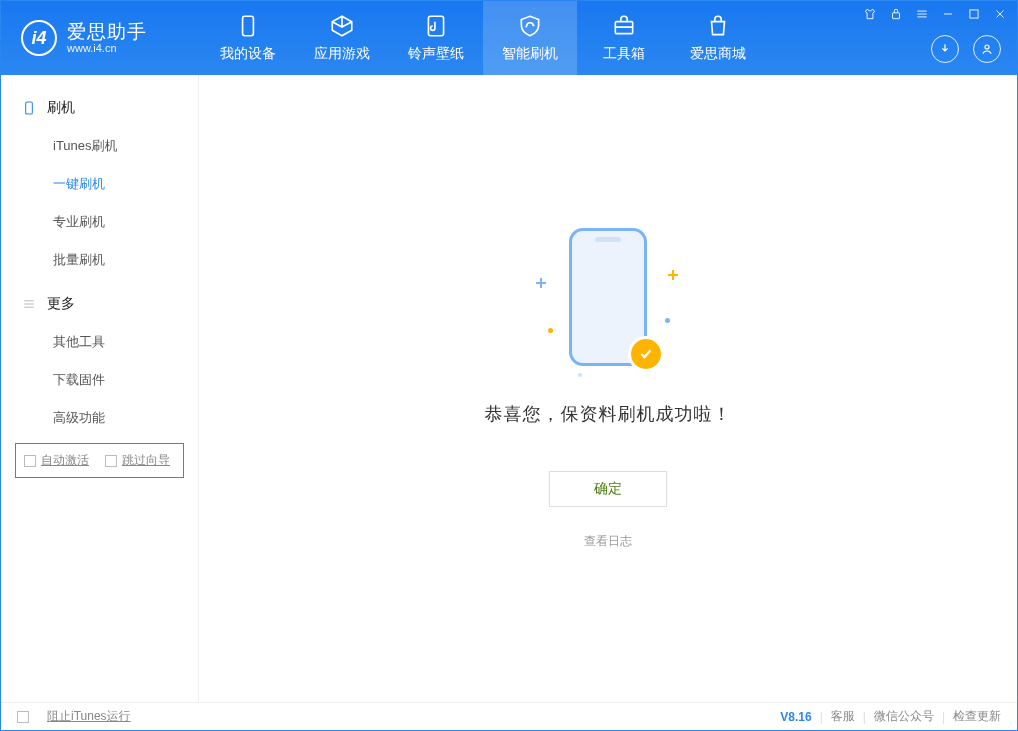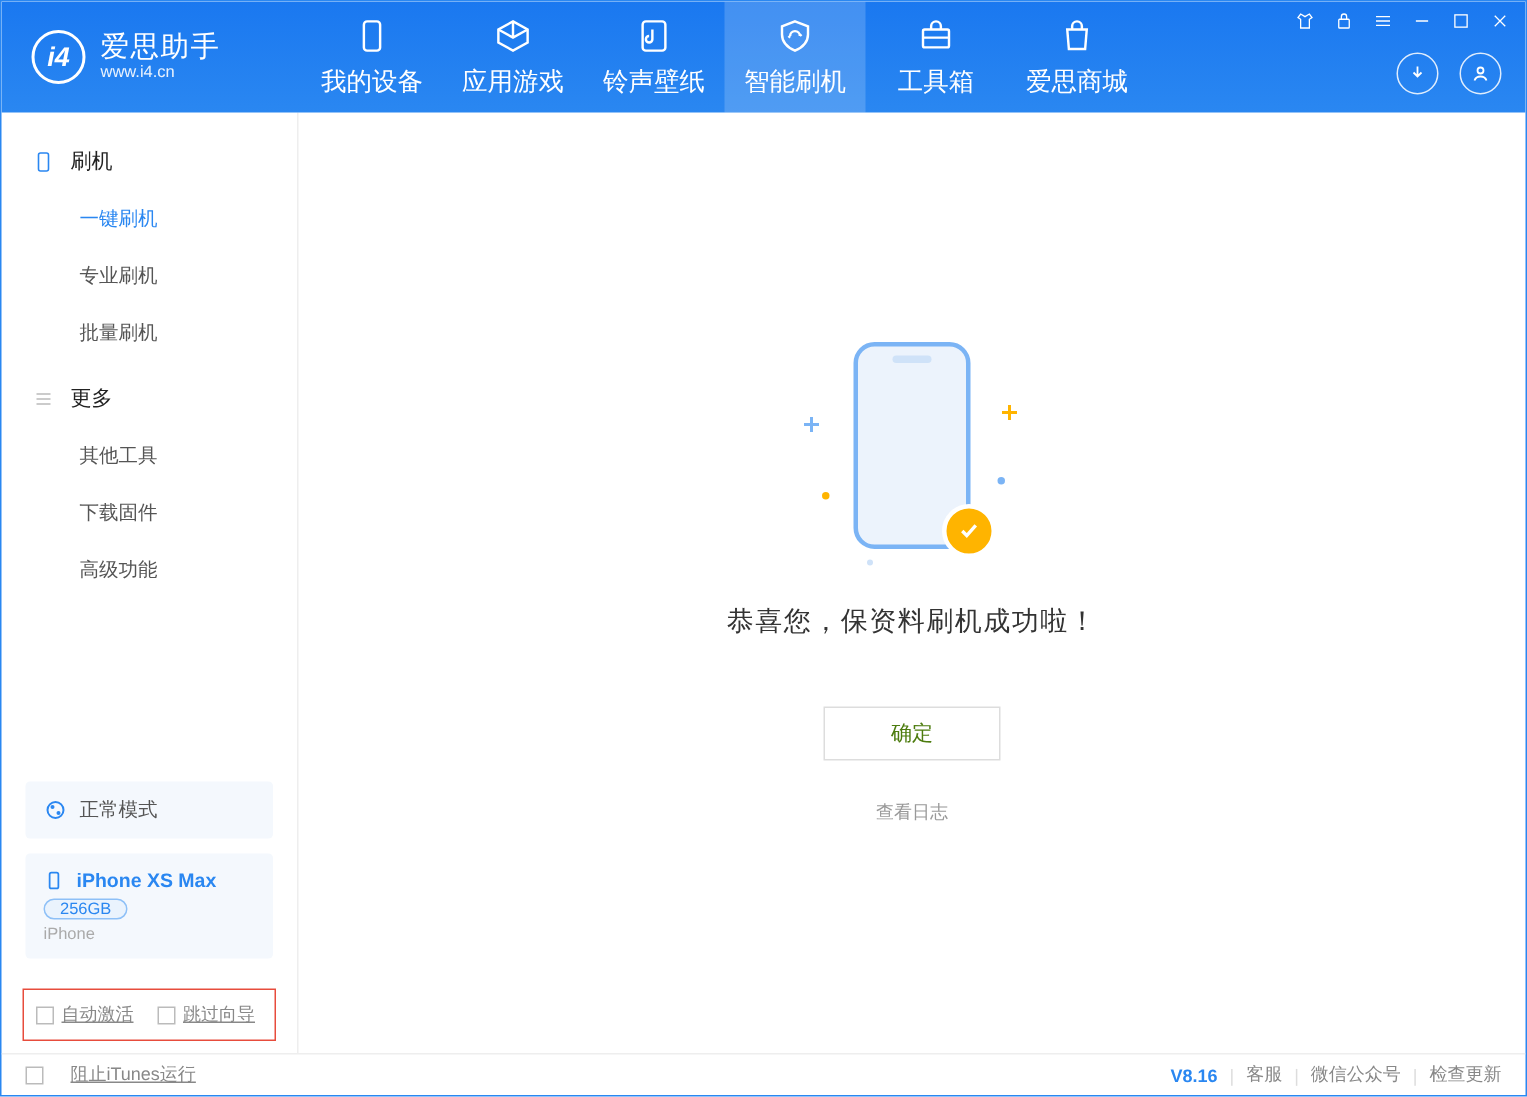--- a/index.html
+++ b/index.html
@@ -6,21 +6,21 @@
 body { background: #fff; width: 1018px; height: 731px; overflow: hidden; border: 1px solid #2a87f1; }
 
 .header { height: 74px; background: linear-gradient(to bottom, #1a78f0, #2a87f1); display: flex; color: #fff; position: relative; }
 .logo-area { display: flex; align-items: center; padding: 0 20px; min-width: 200px; }
 .logo-circle { width: 36px; height: 36px; border: 2.5px solid #fff; border-radius: 50%; display: flex; align-items: center; justify-content: center; font-weight: bold; font-size: 18px; font-style: italic; margin-right: 10px; }
 .logo-text { line-height: 1.1; }
 .logo-title { font-size: 19px; font-weight: 500; letter-spacing: 1px; }
 .logo-sub { font-size: 11px; opacity: 0.9; }
 
 .nav-tabs { display: flex; height: 100%; }
-.nav-tab { width: 94px; height: 100%; display: flex; flex-direction: column; align-items: center; justify-content: center; cursor: pointer; font-size: 17px; gap: 6px; }
+.nav-tab { width: 94px; height: 100%; display: flex; flex-direction: column; align-items: center; justify-content: center; cursor: pointer; font-size: 14px; gap: 6px; }
 .nav-tab.active { background: rgba(255,255,255,0.18); }
 .nav-icon { width: 26px; height: 26px; display: flex; align-items: center; justify-content: center; }
 .nav-icon svg { width: 26px; height: 26px; fill: none; stroke: #fff; stroke-width: 1.5; }
 
 .titlebar-icons { position: absolute; right: 10px; top: 6px; display: flex; gap: 12px; align-items: center; }
 .titlebar-icons .tb { width: 14px; height: 14px; cursor: pointer; display: flex; align-items: center; justify-content: center; }
 .titlebar-icons svg { width: 14px; height: 14px; stroke: #fff; fill: none; stroke-width: 1.5; }
 
 .header-right { position: absolute; right: 16px; bottom: 12px; display: flex; gap: 14px; }
 .header-right .hb { width: 28px; height: 28px; border: 1.5px solid rgba(255,255,255,0.85); border-radius: 50%; display: flex; align-items: center; justify-content: center; cursor: pointer; }
@@ -190,56 +190,37 @@
 
 <div class="body">
   <div class="sidebar">
     <div class="side-section">
       <div class="side-head">
         <svg viewBox="0 0 24 24" fill="none" stroke="#2a87f1" stroke-width="1.6">
             <rect x="7" y="3" width="10" height="18" rx="2"></rect>
           </svg>
         <span>刷机</span>
       </div>
+      <div class="side-item">iTunes刷机</div>
       <div class="side-item active">一键刷机</div>
       <div class="side-item">专业刷机</div>
       <div class="side-item">批量刷机</div>
     </div>
     <div class="side-section">
       <div class="side-head">
         <svg viewBox="0 0 24 24" fill="none" stroke="#bbb" stroke-width="1.6">
             <path d="M5 7h14M5 12h14M5 17h14"></path>
           </svg>
         <span>更多</span>
       </div>
       <div class="side-item">其他工具</div>
       <div class="side-item">下载固件</div>
       <div class="side-item">高级功能</div>
     </div>
 
-    <div class="device-cards">
-      <div class="card row">
-        <svg viewBox="0 0 24 24" fill="none" stroke="#2a87f1" stroke-width="2">
-            <circle cx="12" cy="12" r="8"></circle>
-            <circle cx="9" cy="9" r="2" fill="#2a87f1" stroke="none"></circle>
-            <circle cx="15" cy="15" r="2" fill="#2a87f1" stroke="none"></circle>
-          </svg>
-        <span>正常模式</span>
-      </div>
-      <div class="card">
-        <div class="device-name">
-          <svg width="14" height="14" viewBox="0 0 24 24" fill="none" stroke="#2a87f1" stroke-width="2">
-              <rect x="7" y="3" width="10" height="18" rx="2"></rect>
-            </svg>
-          <span>iPhone XS Max</span>
-        </div>
-        <span class="capacity">256GB</span>
-        <div class="device-type">iPhone</div>
-      </div>
-    </div>
 
     <div class="check-row">
       <label class="chk">
         <span class="box"></span>
         <span>自动激活</span>
       </label>
       <label class="chk">
         <span class="box"></span>
         <span>跳过向导</span>
       </label>

